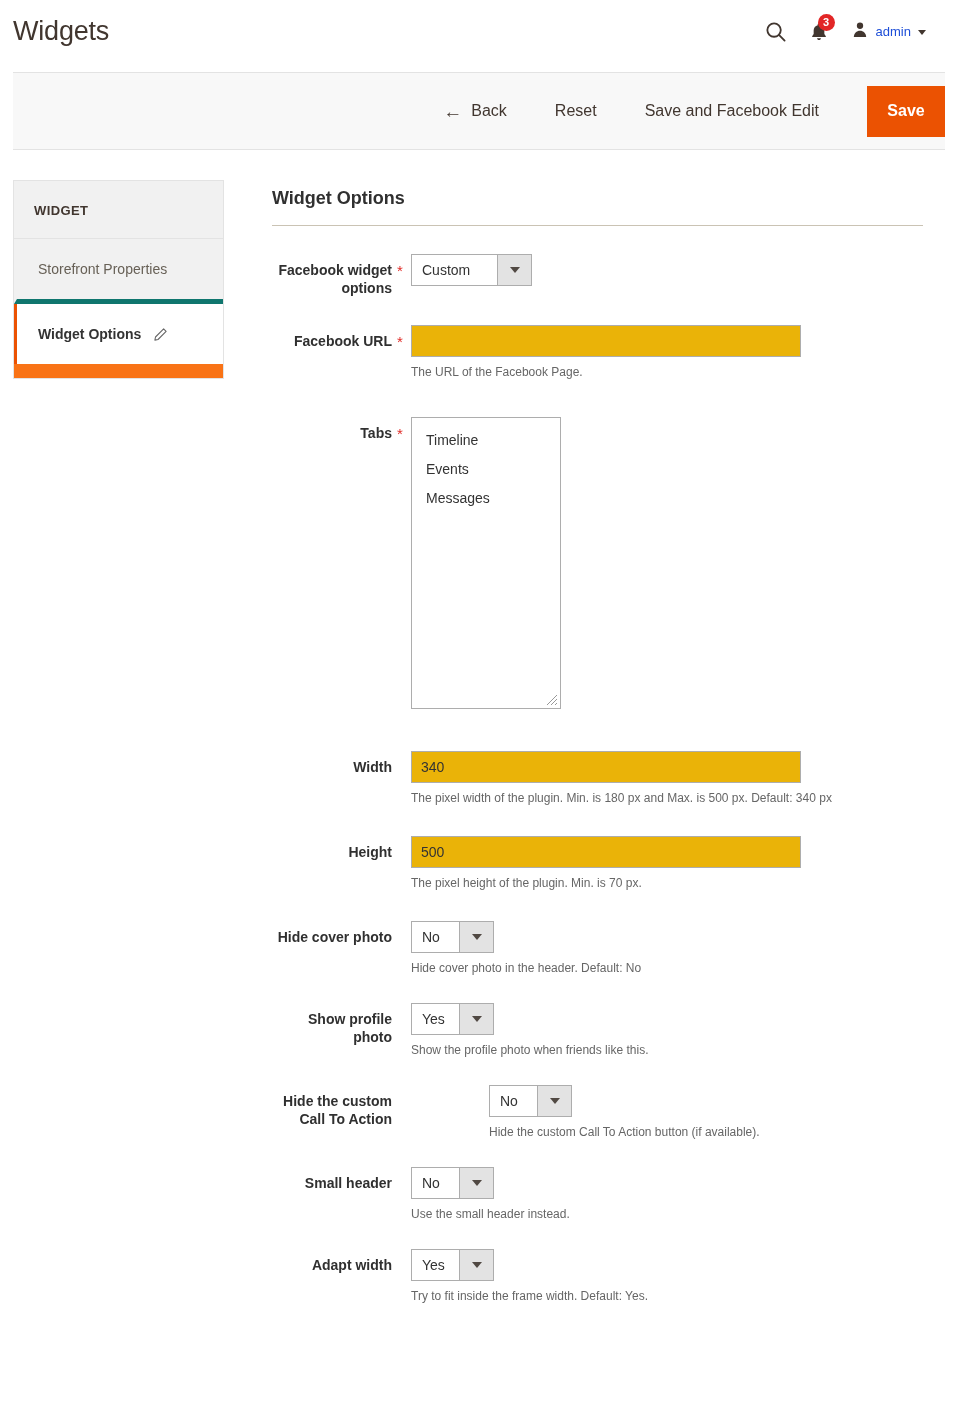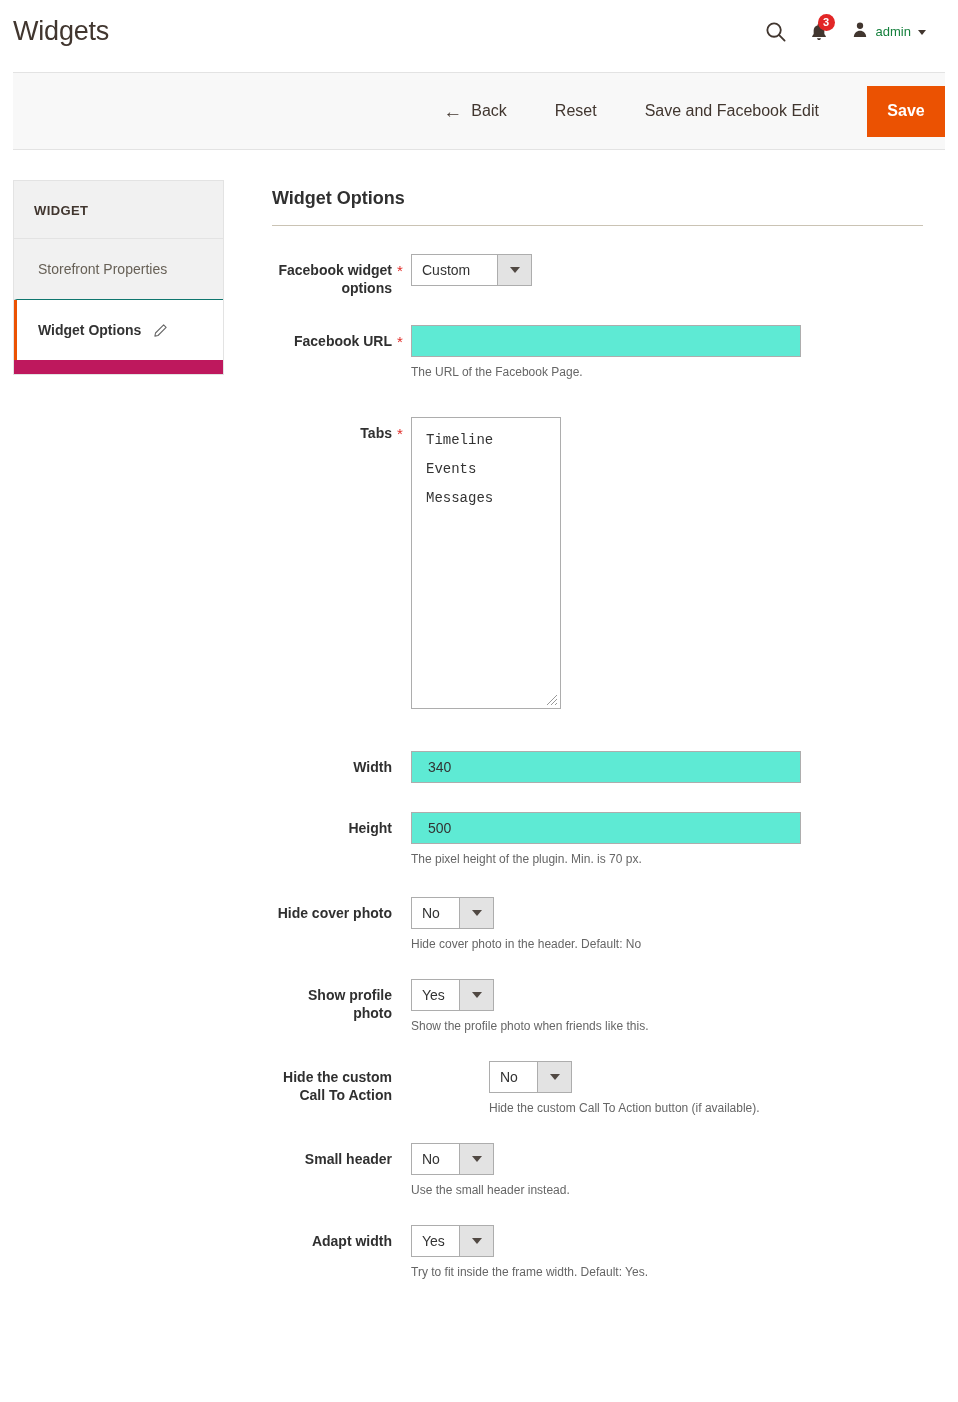--- a/index.html
+++ b/index.html
@@ -58,21 +58,21 @@
     text-align: center;
     padding: 0 3px;
   }
   .admin-box {
     display: flex;
     align-items: center;
     gap: 7px;
     cursor: pointer;
     color: #41362f;
   }
-  .admin-name { font-size: 13px; color: #15803d; }
+  .admin-name { font-size: 13px; color: #1d4ed8; }
   .caret-down {
     width: 0; height: 0;
     border-left: 4.5px solid transparent;
     border-right: 4.5px solid transparent;
     border-top: 5px solid #41362f;
     margin-top: 2px;
   }
 
   
   .page-actions {
@@ -124,40 +124,40 @@
   .main {
     display: flex;
     padding: 30px 13px 0 13px;
     align-items: flex-start;
   }
 
   
   .sidebar {
     width: 211px;
     flex: 0 0 211px;
-    background: #be185d;
+    background: #f97316;
     border: 1px solid #e3e3e3;
     padding-bottom: 14px;
   }
   .sidebar-title {
     font-size: 13px;
     font-weight: 700;
     letter-spacing: 0.4px;
     color: #41362f;
     padding: 22px 20px 20px 20px;
     border-bottom: 1px solid #e3e3e3;
     background: #f1f1f1;
   }
   .sidebar-item {
     font-size: 14px;
     color: #676056;
     padding: 22px 20px 22px 21px;
     cursor: pointer;
     border-left: 3px solid transparent;
-    border-bottom: 1px solid #0f766e;
+    border-bottom: 5px solid #0f766e;
     background: #f1f1f1;
     display: flex;
     align-items: center;
     gap: 12px;
   }
   .sidebar-item.active {
     background: #ffffff;
     border-left: 3px solid #eb5202;
     border-bottom: none;
     color: #333333;
@@ -211,25 +211,25 @@
     font-size: 12px;
     color: #666666;
     margin-top: 7px;
     line-height: 17px;
   }
 
   input.text-input {
     width: 390px;
     height: 32px;
     border: 1px solid #adadad;
-    background: #5eead4;
+    background: #eab308;
     font-size: 14px;
     font-family: inherit;
     color: #333;
-    padding: 0 16px;
+    padding: 0 9px;
     outline: none;
   }
 
   
   .select-box {
     display: inline-flex;
     align-items: stretch;
     border: 1px solid #adadad;
     background: #ffffff;
     height: 32px;
@@ -264,21 +264,20 @@
 
   
   .multiselect {
     width: 150px;
     height: 292px;
     border: 1px solid #adadad;
     background: #ffffff;
     padding: 8px 0 0 0;
     position: relative;
     overflow: hidden;
-    font-family: Liberation Mono, monospace;
   }
   .ms-option {
     font-size: 14px;
     color: #333;
     padding: 4px 14px;
     cursor: pointer;
     line-height: 21px;
   }
   .resize-grip {
     position: absolute;
@@ -397,20 +396,21 @@
           </svg>
         </div>
       </div>
     </div>
 
     <div class="field-row" style="margin-top:42px;">
       <div class="field-label-col">Width</div>
       <div class="req-star empty">*</div>
       <div class="field-control">
         <input class="text-input" type="text" value="340" style="">
+        <div class="note">The pixel width of the plugin. Min. is 180 px and Max. is 500 px. Default: 340 px</div>
       </div>
     </div>
 
     <div class="field-row" style="margin-top:29px;">
       <div class="field-label-col">Height</div>
       <div class="req-star empty">*</div>
       <div class="field-control">
         <input class="text-input" type="text" value="500" style="">
         <div class="note">The pixel height of the plugin. Min. is 70 px.</div>
       </div>

